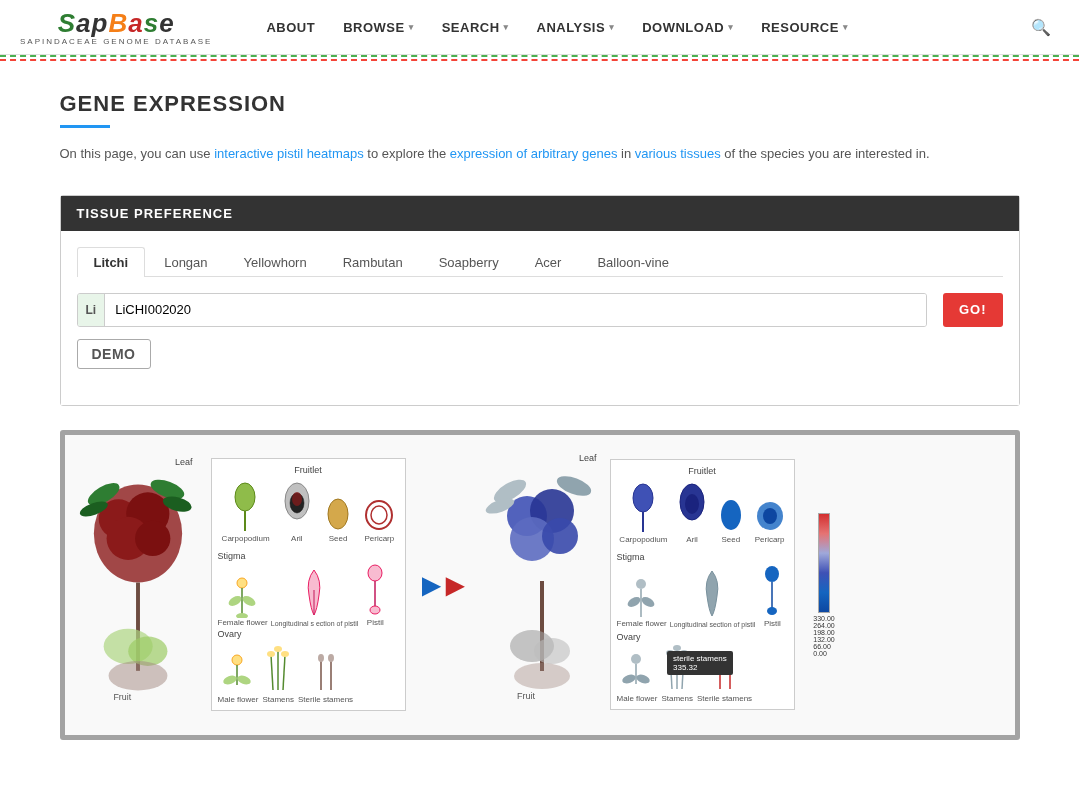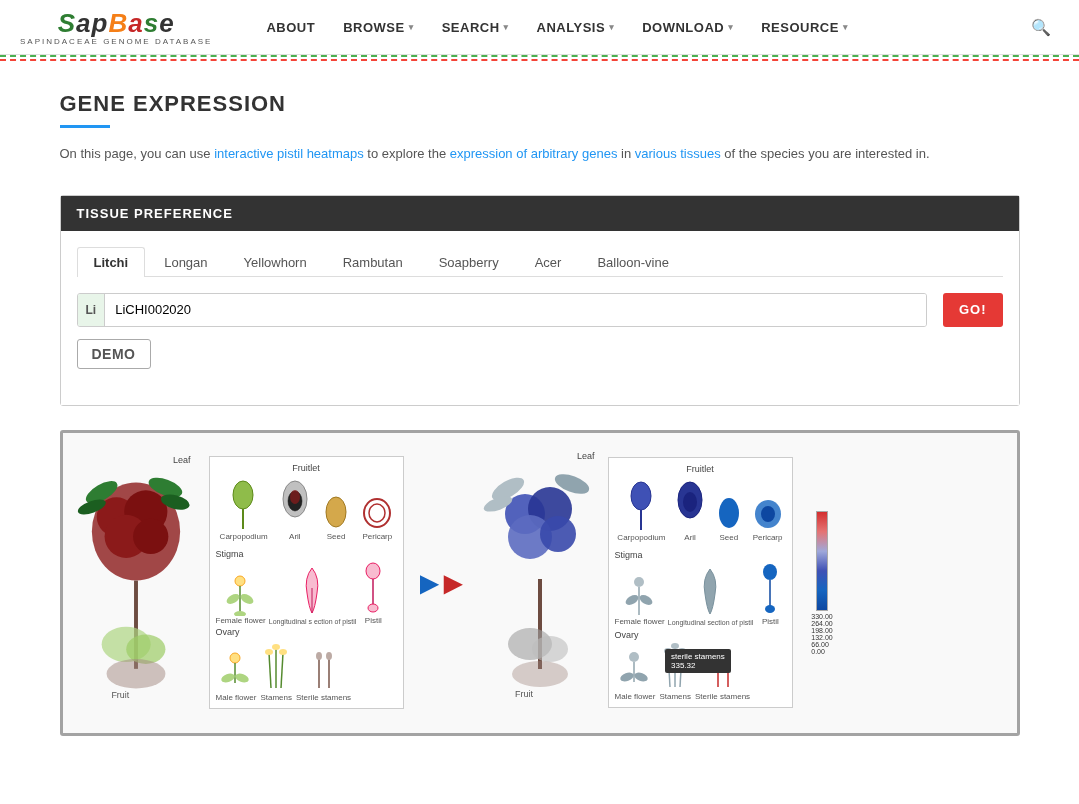--- a/index.html
+++ b/index.html
@@ -205,21 +205,21 @@
       padding: 6px 14px;
       font-size: 14px;
       cursor: pointer;
       border-radius: 3px;
       font-weight: 600;
       letter-spacing: 0.5px;
     }
 
     
     .heatmap-container {
-      border: 3px solid #a3a3a3;
+      border: 5px solid #a3a3a3;
       border-radius: 3px;
       overflow: hidden;
       background: #f9f9f9;
     }
     .heatmap-inner {
       display: flex;
       align-items: center;
       padding: 16px 8px;
       gap: 8px;
       min-height: 290px;

